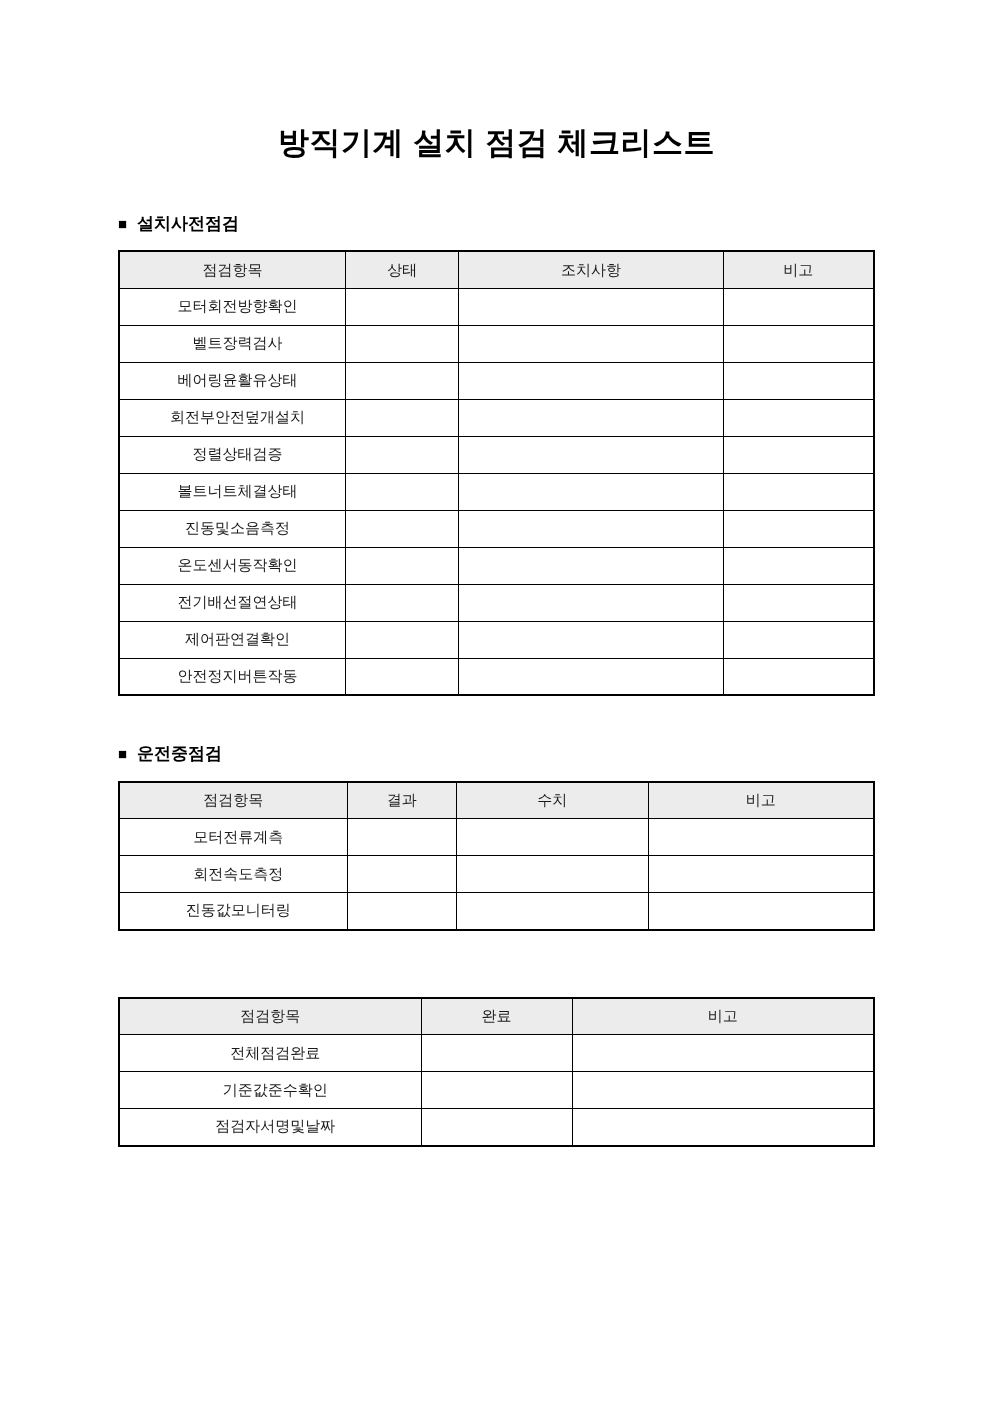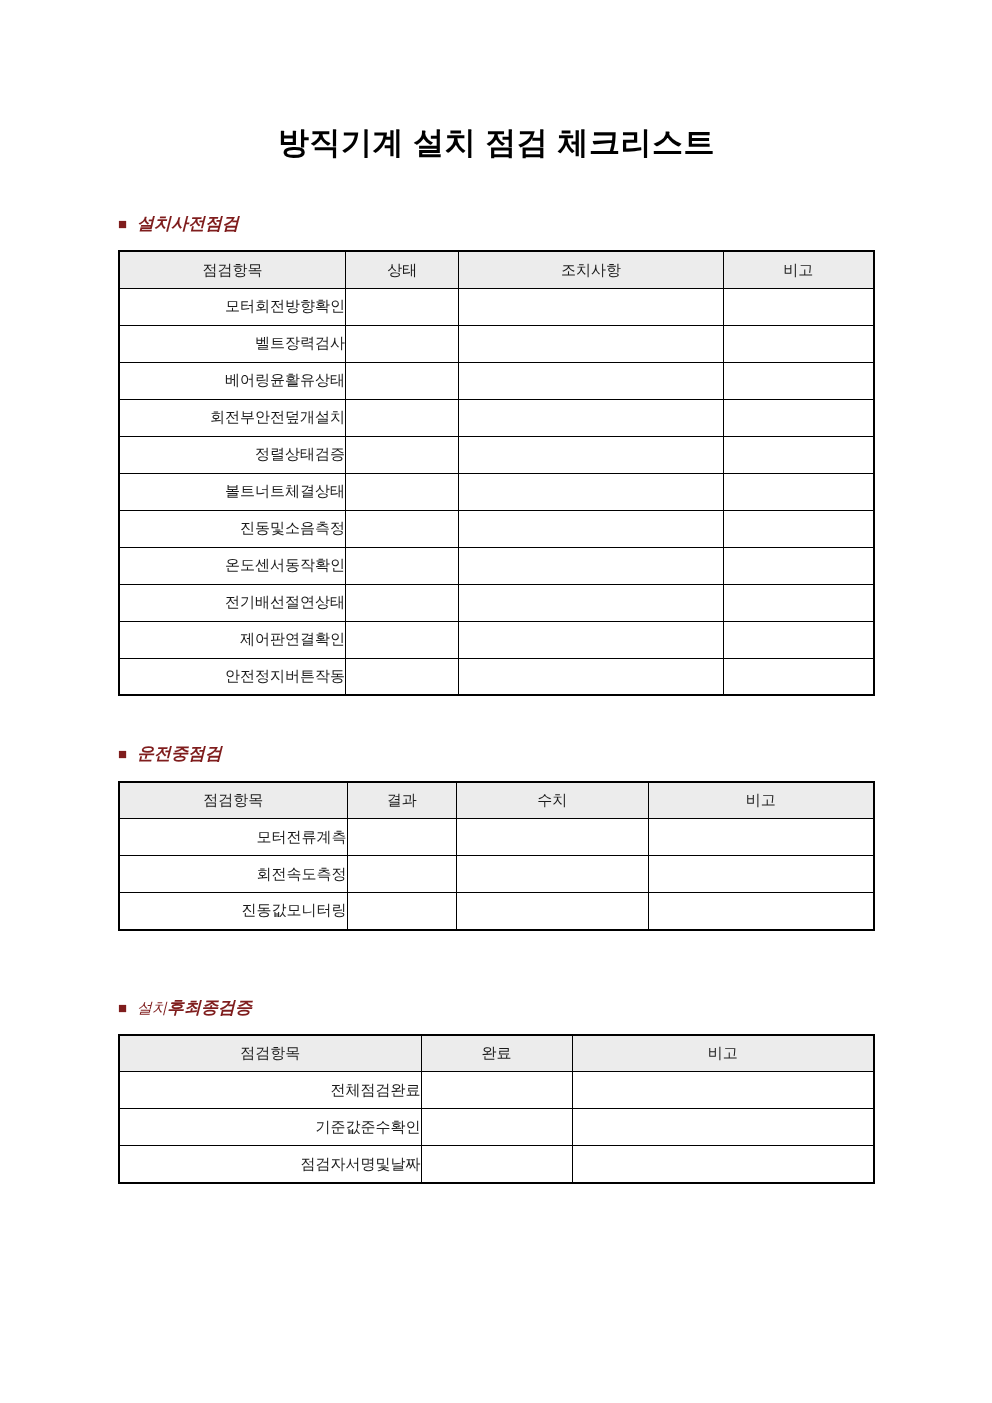--- a/index.html
+++ b/index.html
@@ -27,23 +27,22 @@
     margin: 0 0 52px 0;
     line-height: 1.2;
     letter-spacing: 0.5px;
     color: #000;
   }
   .sec-heading {
     font-size: 17px;
     font-weight: 700;
     line-height: 1.25;
     margin: 0 0 16px 0;
-    color: #7f1d1d;
+    color: #000000;
     white-space: nowrap;
-    font-style: italic;
   }
   .sq {
     font-size: 15px;
     margin-right: 10px;
   }
   .h-light {
     font-weight: 400;
     font-size: 15px;
   }
   .h-bold {
@@ -65,21 +64,21 @@
     font-size: 15px;
     font-weight: 400;
     padding: 0;
     vertical-align: middle;
     overflow: hidden;
   }
   .check-table th {
     background: var(--header-bg);
   }
   .check-table td.item-cell {
-    text-align: right;
+    text-align: center;
     padding-left: 10px;
   }
   .check-table td.empty-cell {
     background: #ffffff;
   }
 </style>
 </head>
 <body>
 
 <div class="page">
@@ -212,23 +211,20 @@
             <td class="item-cell">진동값모니터링</td>
             <td class="empty-cell"></td>
             <td class="empty-cell"></td>
             <td class="empty-cell"></td>
           </tr>
         </tbody>
       </table>
   </section>
 
   <section>
-    <div class="sec-heading">
-      <span class="sq">■</span><span class="h-light">설치</span><span class="h-bold">후최종검증</span>
-    </div>
     <table class="check-table t2">
         <colgroup>
           <col style="width: 40%;">
           <col style="width: 20%;">
           <col style="width: 40%;">
         </colgroup>
         <thead>
           <tr>
             <th>점검항목</th>
             <th>완료</th>

